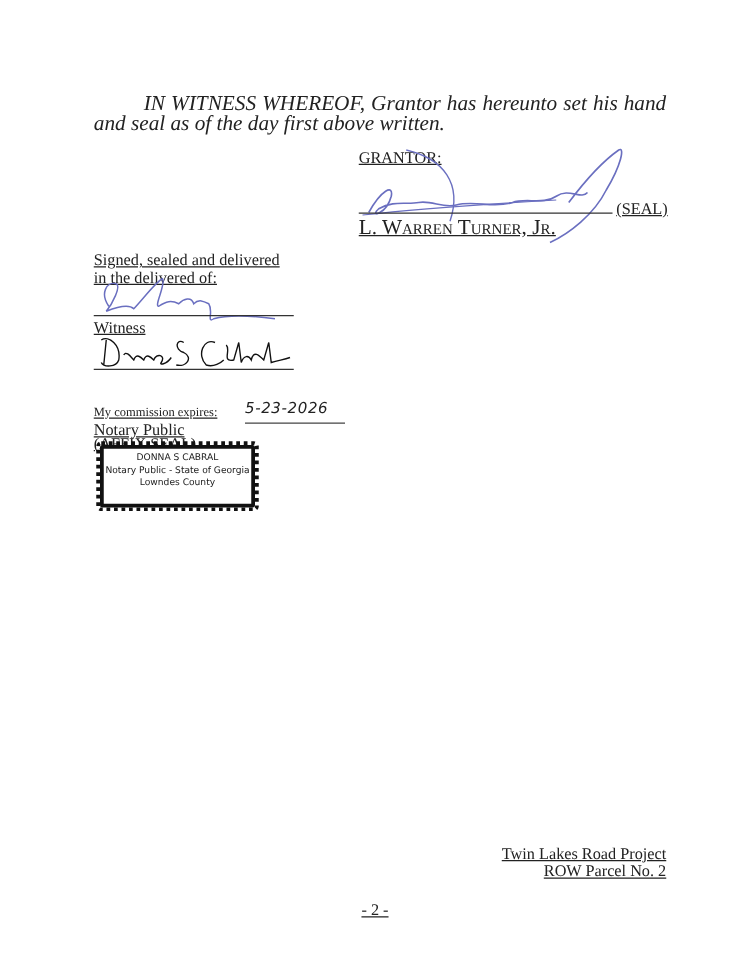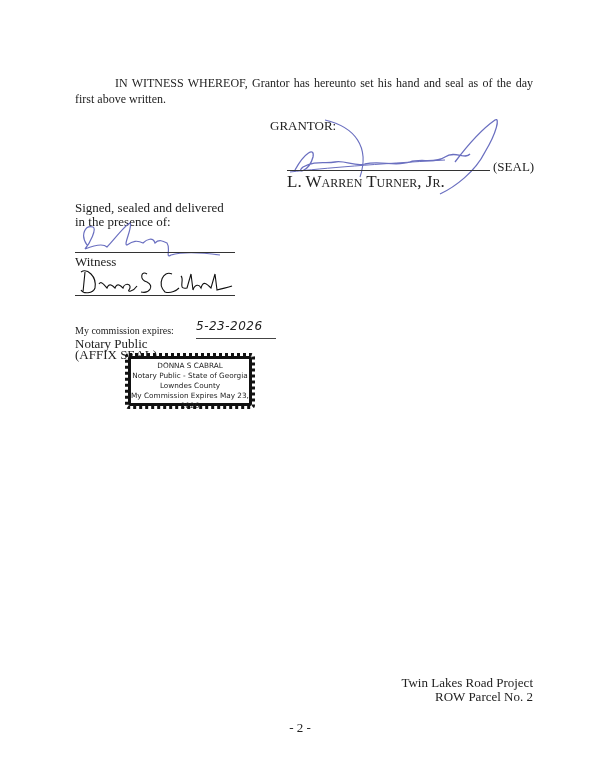--- a/index.html
+++ b/index.html
@@ -1,27 +1,27 @@
 <!DOCTYPE html>
 <html><head>
 <meta charset="utf-8">
 <style>
   html, body { margin:0; padding:0; }
   body { width:600px; height:776px; background:#fff; position:relative; overflow:hidden;
          font-family:"Liberation Serif", serif; color:#222; }
   .abs { position:absolute; }
-  .txt { font-size:13px; line-height:16px; white-space:nowrap; }
-  .para { left:75px; top:75px; width:458px; font-size:12px; line-height:16px; text-align:justify; text-indent:40px; }
-  .grantor-label { left:270px; top:118px; }
+  .txt { font-size:13px; line-height:16px; white-space:nowrap;text-decoration:underline; }
+  .para { left:75px; top:75px; width:458px; font-size:17px; line-height:16px; text-align:justify; text-indent:40px;font-style:italic; }
+  .grantor-label { left:287px; top:118px; text-decoration:underline; }
   .sig-line { height:1px; background:#333; }
   .smallcaps { font-variant:small-caps; font-size:17px; }
   .sig svg { overflow:visible; }
   .stamp { left:80px; top:356px; width:124px; height:50px; border:3px solid #111; border-radius:2px;
            font-family:"DejaVu Sans", sans-serif; font-size:7.3px; line-height:10px; text-align:center;
-           box-sizing:border-box; padding-top:2px; background:#fff;margin-left:48px; }
+           box-sizing:border-box; padding-top:2px; background:#fff; }
   .stamp::before { content:""; position:absolute; inset:-6px; border:3px dotted #111; border-radius:4px; }
   .handwrite { font-family:"DejaVu Sans", sans-serif; font-style:italic; }
 </style>
 </head>
 <body>
 
 <div class="abs para">IN WITNESS WHEREOF, Grantor has hereunto set his hand and seal as of the day first above written.</div>
 
 <div class="abs txt grantor-label">GRANTOR:</div>
 
@@ -32,21 +32,21 @@
     <path d="M40 8 C70 15, 85 35, 75 65" fill="none" stroke="#6a6fc0" stroke-width="1.1"></path>
     <path d="M5 60 C40 56, 90 52, 160 48" fill="none" stroke="#6a6fc0" stroke-width="1"></path>
   </svg>
 </div>
 
 <div class="abs sig-line" style="left:287px; top:170px; width:203px;"></div>
 <div class="abs txt" style="left:493px; top:159px;">(SEAL)</div>
 <div class="abs txt smallcaps" style="left:287px; top:174px;">L. Warren Turner, Jr.</div>
 
 <div class="abs txt" style="left:75px; top:200px;">Signed, sealed and delivered</div>
-<div class="abs txt" style="left:75px; top:214px;">in the presence of:</div>
+<div class="abs txt" style="left:75px; top:214px;">in the delivered of:</div>
 
 <div class="abs sig" style="left:75px; top:215px; width:160px; height:50px;">
   <svg width="160" height="50" viewBox="0 0 160 50">
     <path d="M12 30 C5 20, 10 10, 18 12 C22 14, 15 28, 10 34 C20 30, 28 28, 32 32 C38 26, 50 10, 55 8 C58 12, 48 30, 52 30 C58 26, 62 25, 68 28 C72 24, 78 22, 80 28 C84 24, 88 26, 92 28 C96 34, 90 44, 96 40 C110 36, 130 38, 145 40" fill="none" stroke="#6a6fc0" stroke-width="1.2"></path>
   </svg>
 </div>
 <div class="abs sig-line" style="left:75px; top:252px; width:160px;"></div>
 <div class="abs txt" style="left:75px; top:254px;">Witness</div>
 
 <div class="abs sig" style="left:77px; top:266px; width:160px; height:30px;">
@@ -60,18 +60,17 @@
 <div class="abs txt" style="left:75px; top:323px; font-size:10px;">My commission expires:</div>
 <div class="abs handwrite" style="left:196px; top:319px; font-size:12px; color:#222; letter-spacing:0.5px;">5-23-2026</div>
 <div class="abs sig-line" style="left:196px; top:338px; width:80px; background:#444;"></div>
 
 <div class="abs txt" style="left:75px; top:347px;">(AFFIX SEAL)</div>
 
 <div class="abs stamp">
   <div>DONNA S CABRAL</div>
   <div>Notary Public - State of Georgia</div>
   <div>Lowndes County</div>
-  <div>My Commission Expires May 23, 2026</div>
 </div>
 
 <div class="abs txt" style="right:67px; top:675px; text-align:center;">Twin Lakes Road Project</div>
 <div class="abs txt" style="right:67px; top:689px; text-align:right;margin-left:23px;">ROW Parcel No. 2</div>
 <div class="abs txt" style="left:0; width:600px; top:720px; text-align:center;">- 2 -</div>
 
 </body></html>

